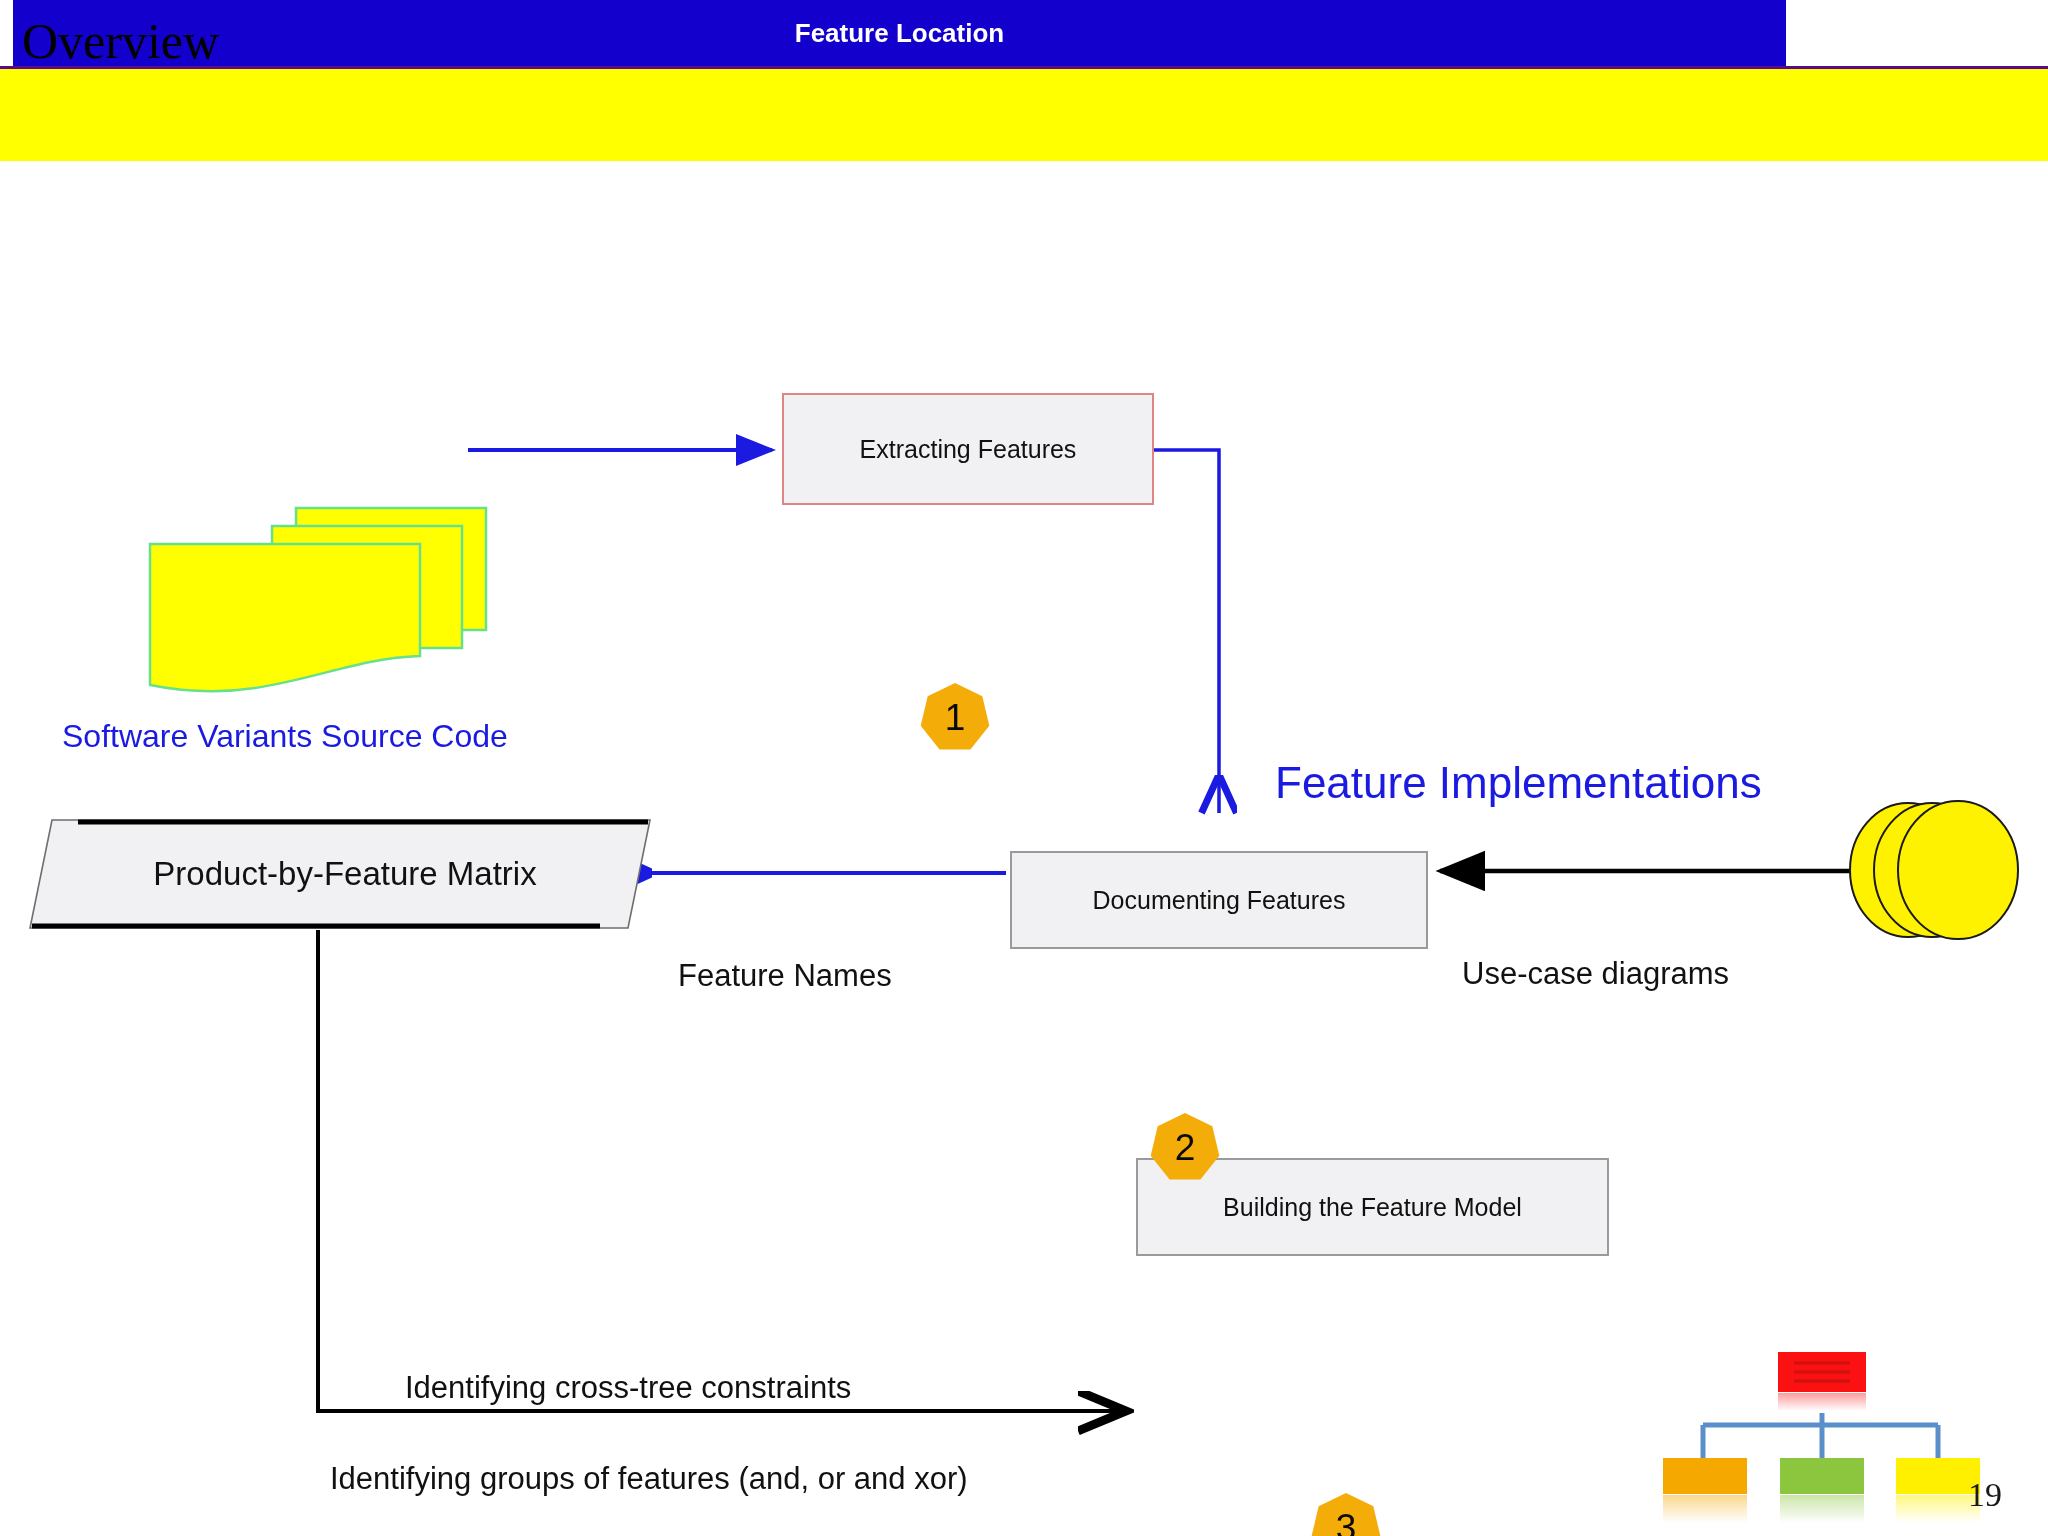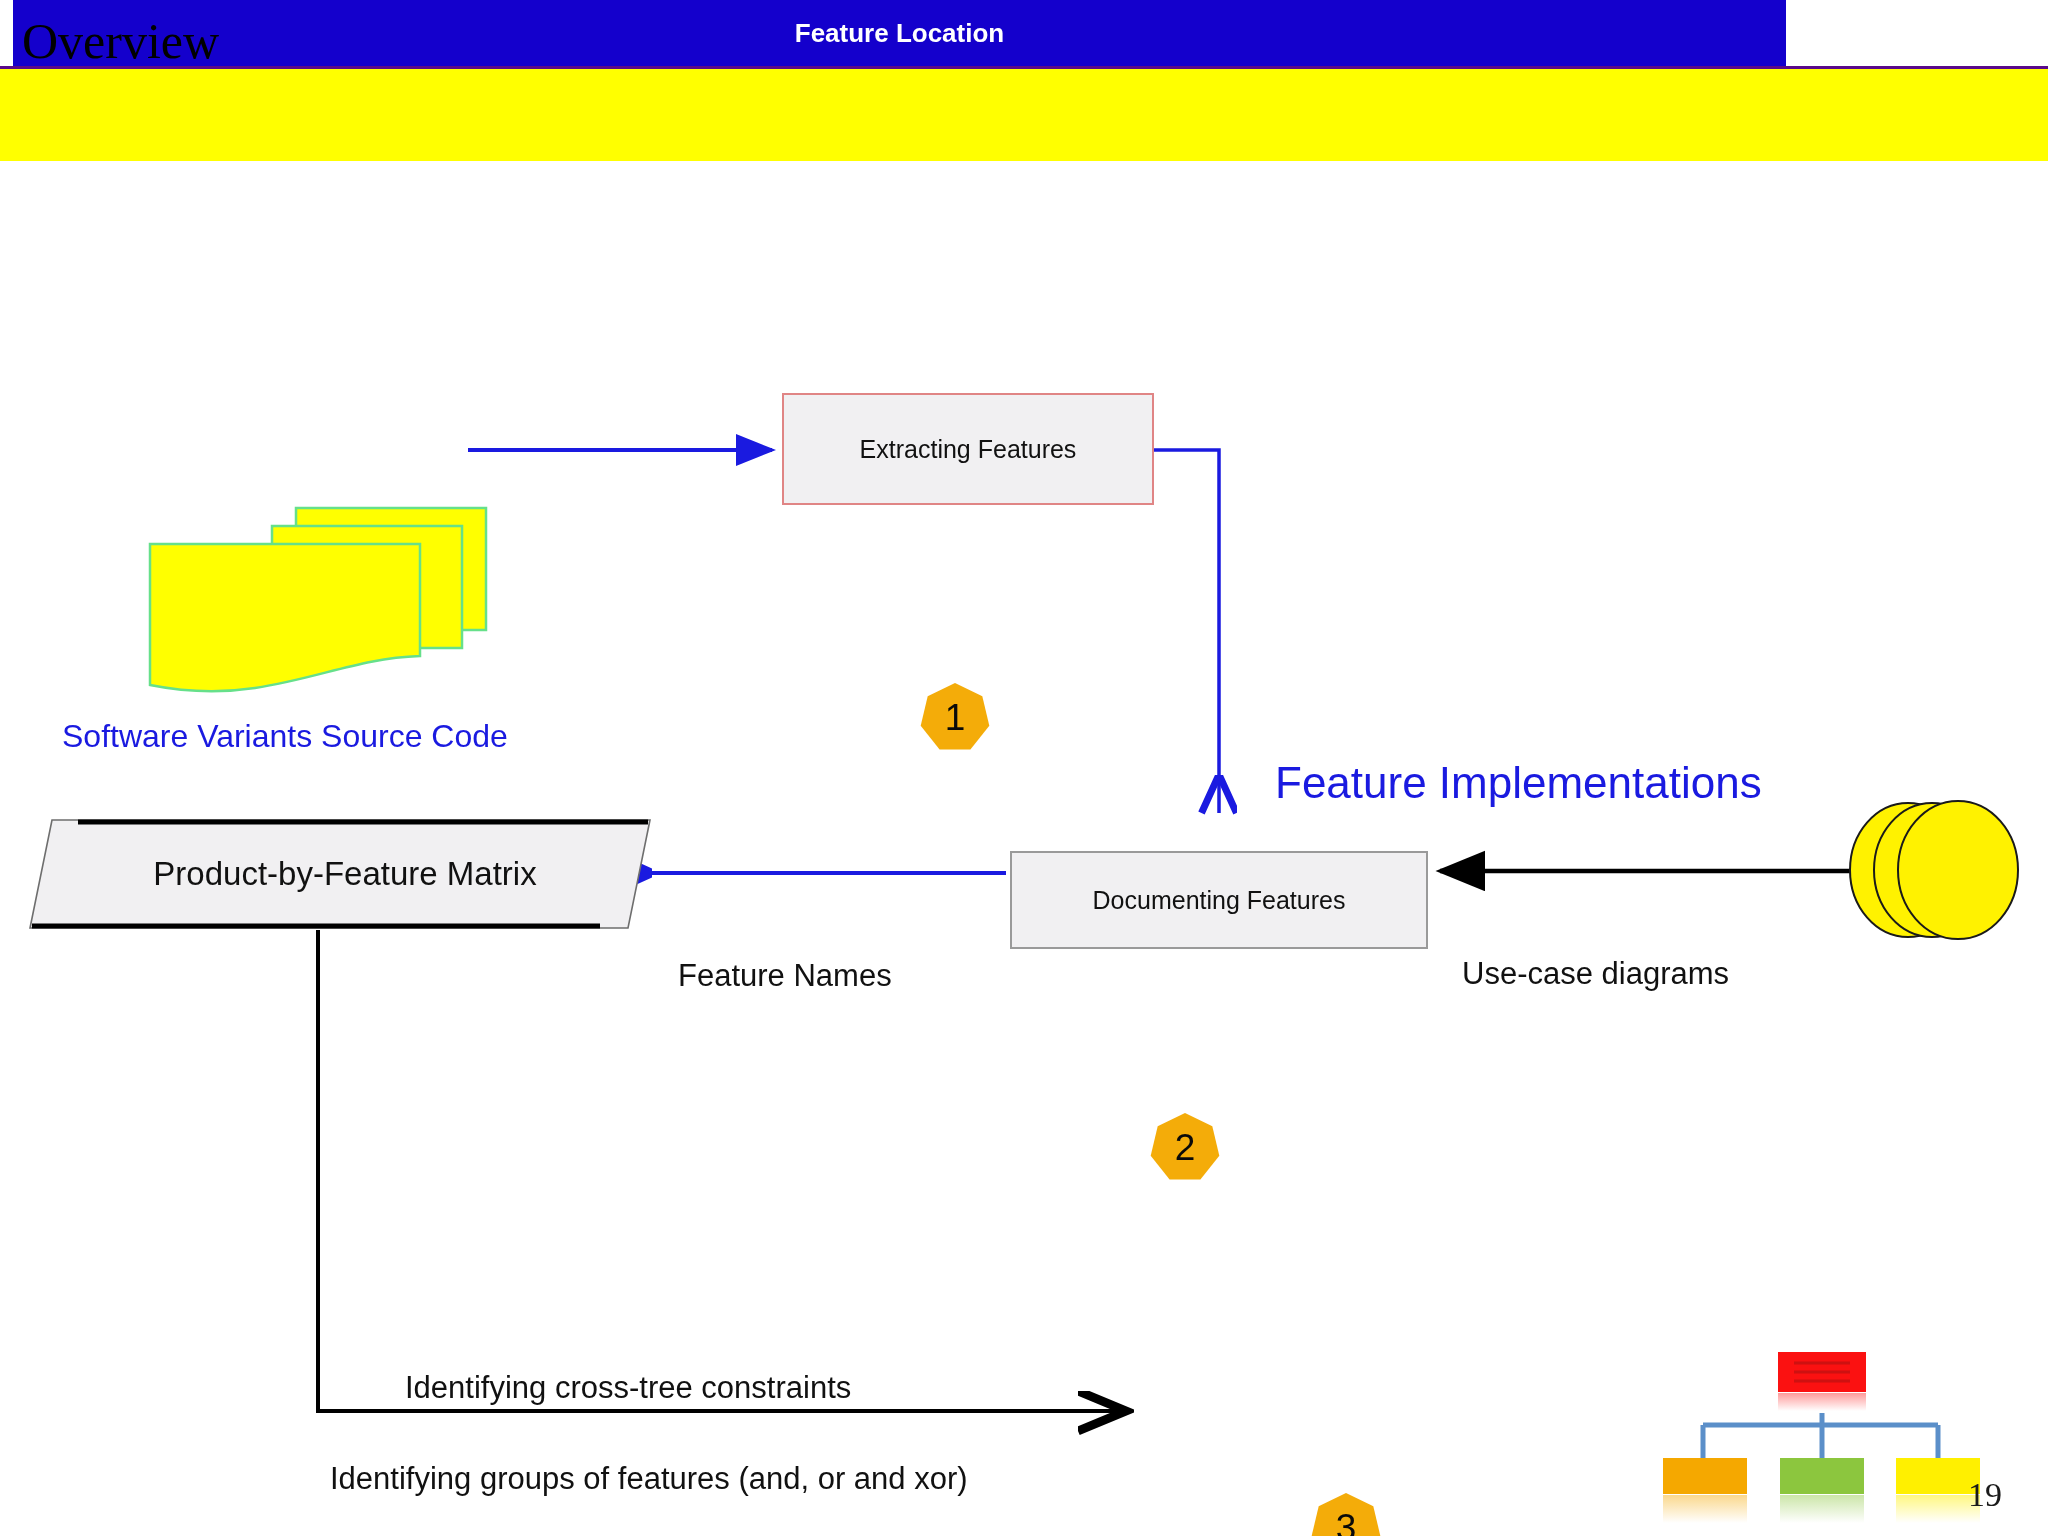--- a/index.html
+++ b/index.html
@@ -239,20 +239,21 @@
       <rect x="1780" y="1337" width="84" height="28" fill="url(#fmFadeGreen)"></rect>
       <rect x="1896" y="1300" width="84" height="36" fill="#FFF000"></rect>
       <rect x="1896" y="1337" width="84" height="28" fill="url(#fmFadeYellow)"></rect>
     </g>
   </svg>
 
   <div class="proc-box" id="box-extracting">Extracting Features</div>
 
   <div class="proc-box" id="box-documenting">Documenting Features</div>
 
+  <div class="proc-box" id="box-building">Building the Feature Model</div>
 
   <div id="matrix-label">Product-by-Feature Matrix</div>
 
   <div class="badge" id="badge-1">1</div>
   <div class="badge" id="badge-2">2</div>
   <div class="badge" id="badge-3">3</div>
 
   <div class="edge-label blue" id="lbl-source-code">Software Variants Source Code</div>
 
   <div class="edge-label blue" id="lbl-feature-impl">Feature Implementations</div>

